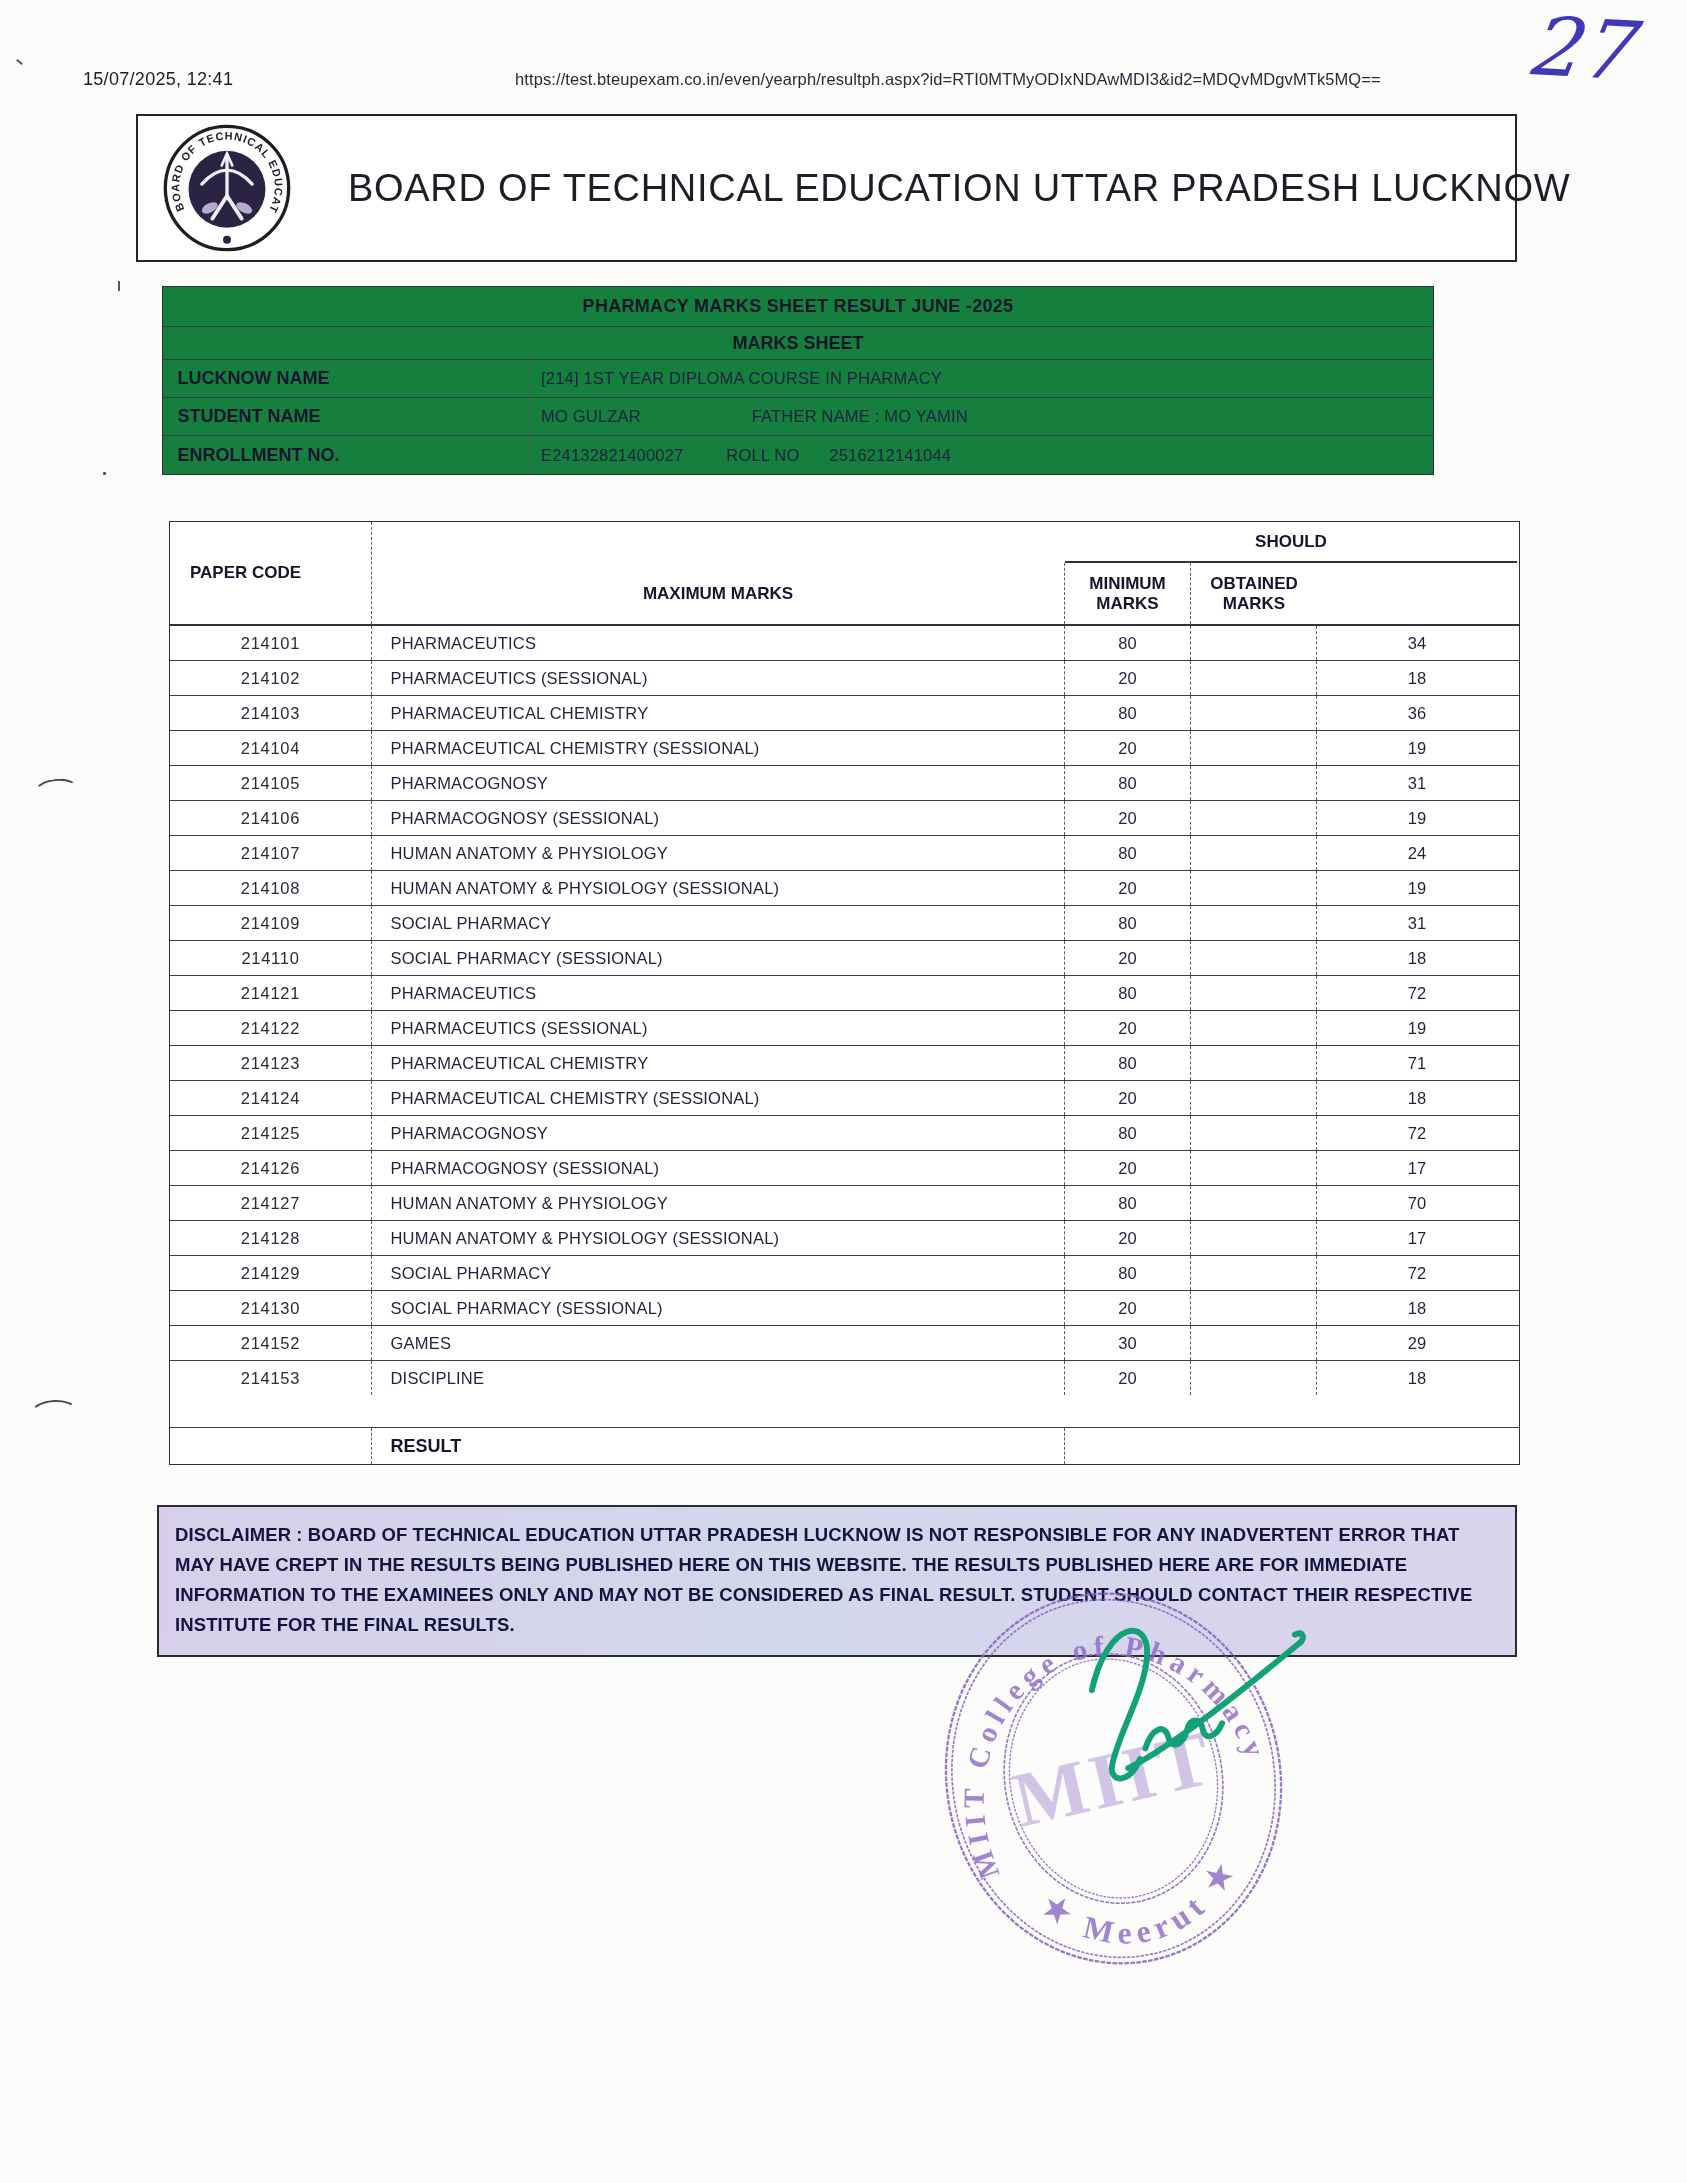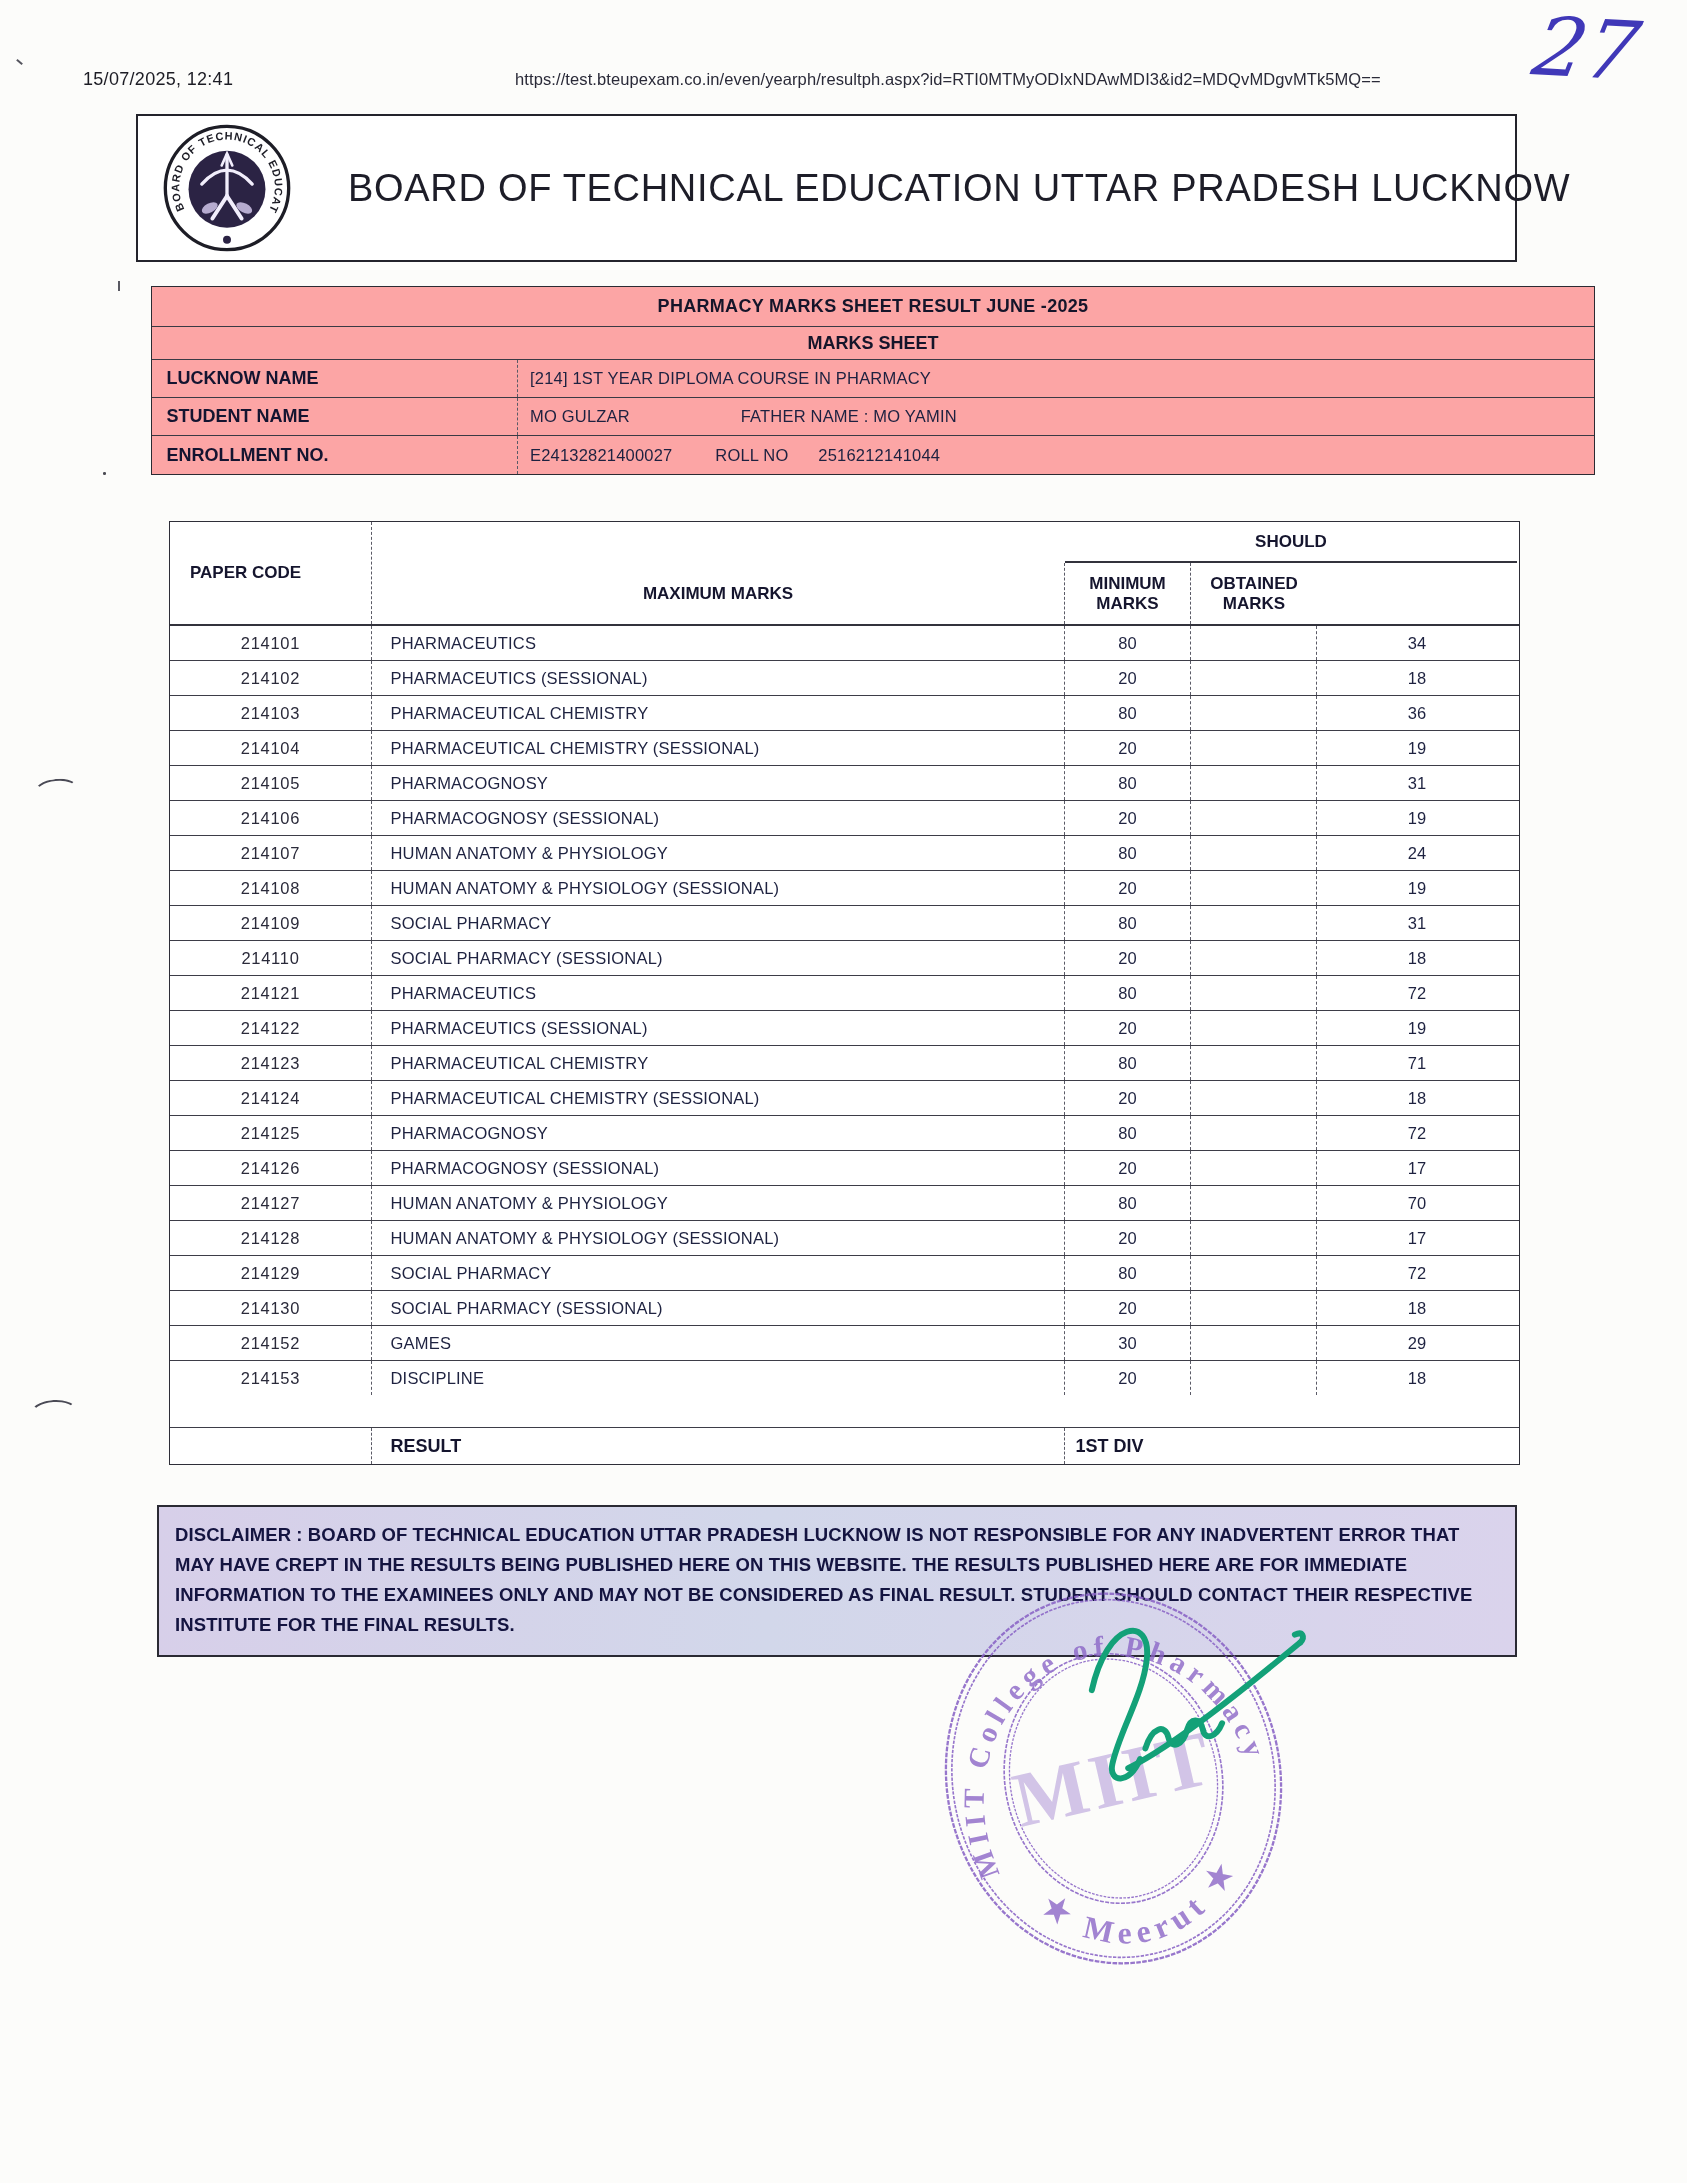--- a/index.html
+++ b/index.html
@@ -22,22 +22,22 @@
     position:absolute;left:136px;top:114px;width:1381px;height:148px;
     border:2px solid #23232b;background:#fff;box-sizing:border-box;
   }
   .logo-wrap{position:absolute;left:24px;top:6.6px;width:130px;height:130px;}
   .board-title{
     position:absolute;left:210px;top:0;height:100%;display:flex;align-items:center;
     font-size:38px;color:#1d1d28;letter-spacing:0.7px;white-space:nowrap;
   }
   
   .info-table{
-    position:absolute;left:151px;top:286px;width:1444px;
-    border:1.3px solid #2b2b33;background:#fca5a5;box-sizing:border-box;
+    position:absolute;left:162px;top:286px;width:1272px;
+    border:1.3px solid #2b2b33;background:#15803d;box-sizing:border-box;
   }
   .it-row{border-bottom:1.3px solid #3a3a44;display:flex;align-items:center;box-sizing:border-box;}
   .it-row:last-child{border-bottom:none;}
   .it-title{height:40px;justify-content:center;font-weight:bold;font-size:18px;letter-spacing:0.3px;color:#15152a;}
   .it-sub{height:33px;justify-content:center;font-weight:bold;font-size:18px;color:#15152a;}
   .it-pair{height:38px;}
   .it-label{
     width:366px;align-self:stretch;display:flex;align-items:center;padding-left:14.6px;
     border-right:0.7px dashed #5a5a66;font-weight:bold;font-size:18px;color:#141430;box-sizing:border-box;
   }
@@ -326,21 +326,20 @@
         <div class="c c-code">214153</div>
         <div class="c c-name">DISCIPLINE</div>
         <div class="c c-num">20</div>
         <div class="c c-num"></div>
         <div class="c c-num c-last">18</div>
       </div>
     </div>
   <div class="result-row">
     <div class="r-code"></div>
     <div class="r-label">RESULT</div>
-    <div class="r-value">1ST DIV</div>
   </div>
 </div>
 
 <div class="disclaimer">DISCLAIMER : BOARD OF TECHNICAL EDUCATION UTTAR PRADESH LUCKNOW IS NOT RESPONSIBLE FOR ANY INADVERTENT ERROR THAT MAY HAVE CREPT IN THE RESULTS BEING PUBLISHED HERE ON THIS WEBSITE. THE RESULTS PUBLISHED HERE ARE FOR IMMEDIATE INFORMATION TO THE EXAMINEES ONLY AND MAY NOT BE CONSIDERED AS FINAL RESULT. STUDENT SHOULD CONTACT THEIR RESPECTIVE INSTITUTE FOR THE FINAL RESULTS.</div>
 
 <div class="stamp">
   <svg width="377" height="423" viewBox="0 0 570 640">
     <g transform="rotate(-13 285 320)" opacity="0.88">
       <ellipse cx="285" cy="320" rx="252" ry="281" fill="none" stroke="#8a64c6" stroke-width="3.5" stroke-dasharray="7 2"></ellipse>
       <ellipse cx="285" cy="320" rx="243" ry="272" fill="none" stroke="#8a64c6" stroke-width="2.5" stroke-dasharray="5 2"></ellipse>

